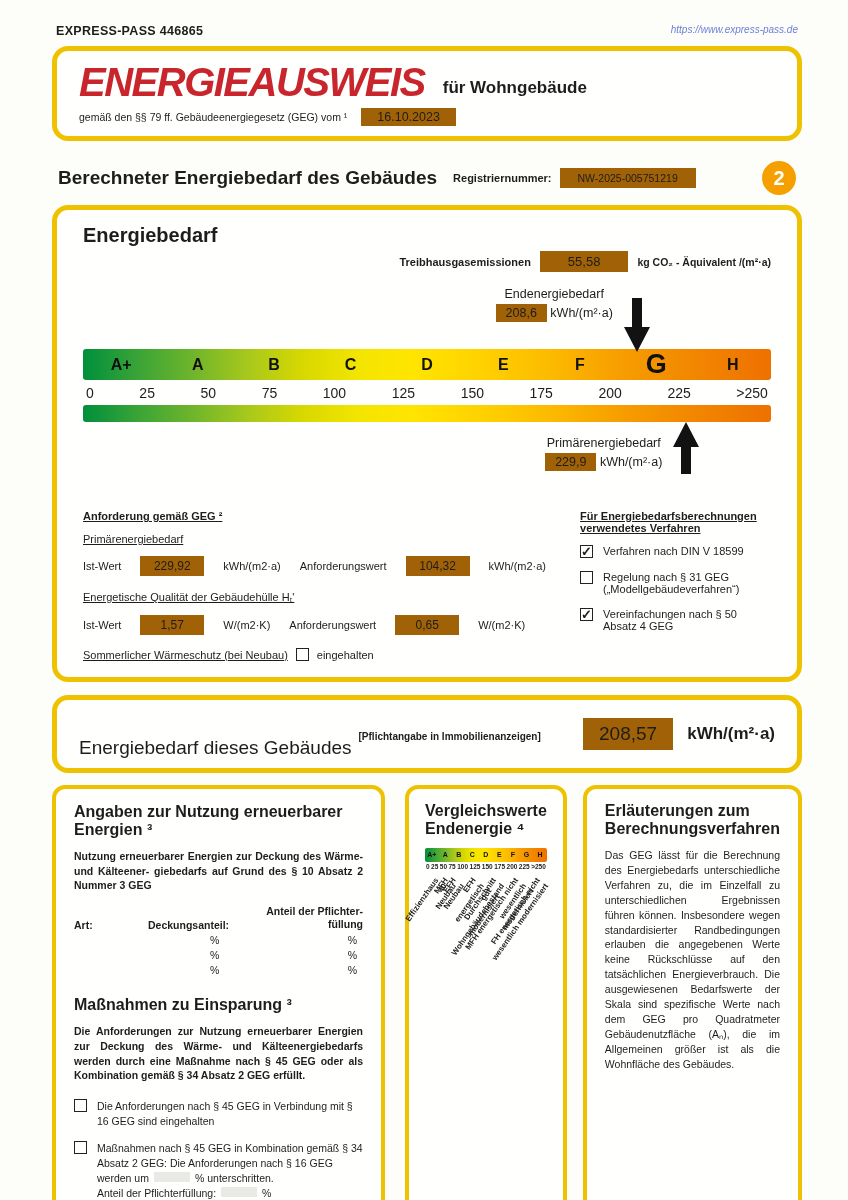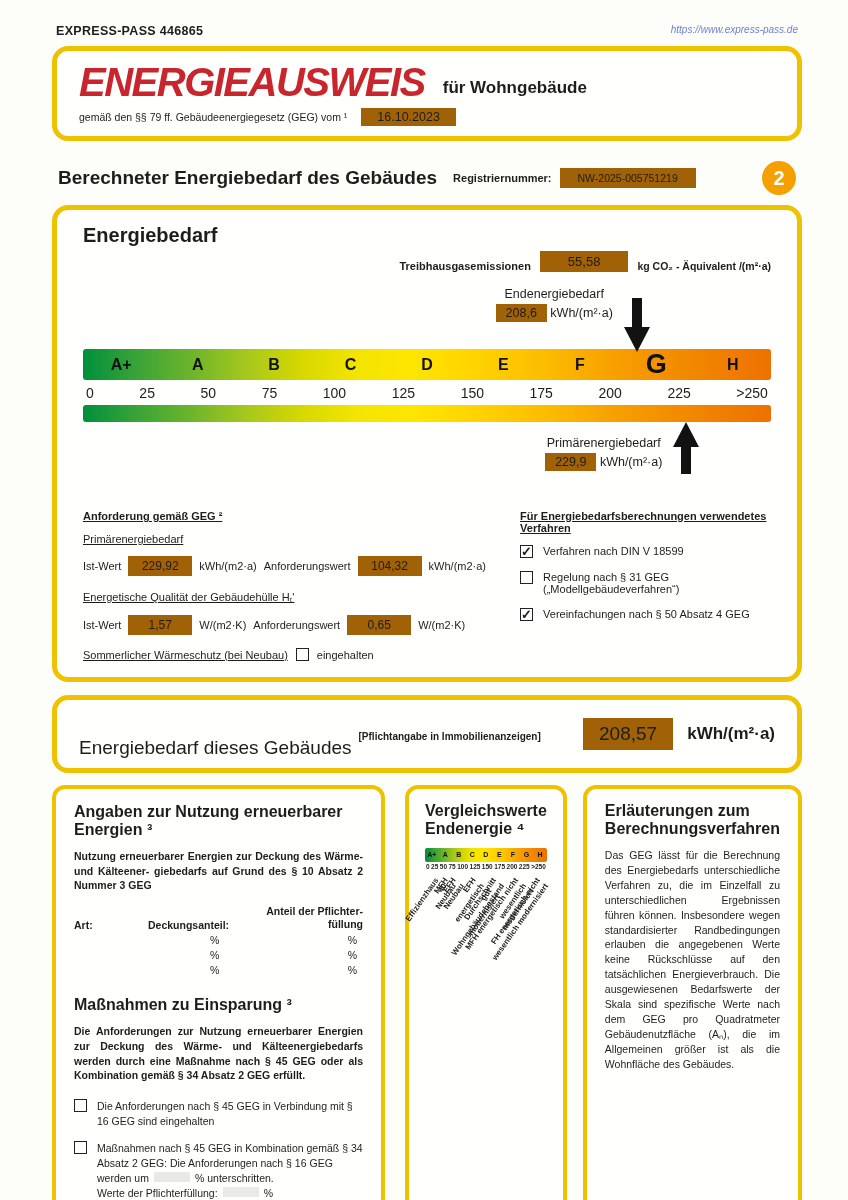--- a/index.html
+++ b/index.html
@@ -31,21 +31,21 @@
   .sec-title { font-size:19px; font-weight:bold; }
   .reg-label { font-size:11px; font-weight:bold; margin-left:16px; }
   .reg-value { font-size:10.5px; padding:4px 18px; margin-left:8px; }
   .page-badge { margin-left:auto; width:34px; height:34px; border-radius:50%; background:#f6a000; color:#fff;
                 font-size:20px; font-weight:bold; display:flex; align-items:center; justify-content:center; }
 
   
   .eb-box { padding:14px 26px 16px; }
   .eb-title { font-size:20px; font-weight:bold; }
   .annot-top { position:relative; height:102px; }
-  .ghg-row { position:absolute; top:4px; right:0; display:flex; align-items:flex-end; gap:9px; }
+  .ghg-row { position:absolute; top:4px; right:0; display:flex; align-items:center; gap:9px; }
   .ghg-label { font-size:11px; font-weight:bold; }
   .ghg-value { font-size:13px; padding:3px 28px; }
   .ghg-unit { font-size:10.5px; font-weight:bold; }
   .ee-annot { position:absolute; top:38px; right:calc(19.5% + 24px); text-align:center; font-size:12.5px; line-height:1.5; }
   .val-pill { padding:2px 10px; }
   .arrow-down { position:absolute; left:80.5%; bottom:-3px; transform:translateX(-50%); line-height:0; }
   .arrow-up { position:absolute; left:87.7%; top:0; transform:translateX(-50%); line-height:0; }
 
   .band { height:31px; border-radius:3px; display:flex; align-items:center;
     background:linear-gradient(90deg,#008f3c 0%,#3aa437 8%,#6fb52b 16%,#a8c81c 24%,#d8d800 32%,#f3e500 40%,#ffe500 48%,#ffd100 58%,#fcba00 68%,#f79e00 78%,#f28800 88%,#ee7100 100%); }
@@ -55,21 +55,21 @@
   .band2 { height:17px; }
 
   .annot-bottom { position:relative; height:86px; }
   .pe-annot { position:absolute; top:12px; right:calc(12.3% + 24px); text-align:center; font-size:12.5px; line-height:1.5; }
 
   .anf-grid { display:flex; gap:34px; margin-top:2px; }
   .anf-left { flex:1.12; font-size:11px; }
   .anf-right { flex:1; font-size:11px; }
   .h-u { font-size:11px; font-weight:bold; text-decoration:underline; margin-bottom:11px; }
   .sub-u { text-decoration:underline; display:inline-block; margin-bottom:7px; }
-  .vrow { display:flex; align-items:center; gap:7px; margin:4px 0 13px; white-space:nowrap; }
+  .vrow { display:flex; align-items:center; gap:19px; margin:4px 0 13px; white-space:nowrap; }
   .vbox { padding:3px 10px; min-width:64px; text-align:center; font-size:12px; }
   .cb { width:13px; height:13px; min-width:13px; border:1.5px solid #222; background:#fff; display:inline-flex;
         align-items:center; justify-content:center; font-size:13px; font-weight:bold; line-height:1; cursor:pointer; }
   .vitem { display:flex; gap:10px; margin-bottom:13px; align-items:flex-start; }
   .sommer-row { display:flex; align-items:center; gap:8px; margin-top:4px; }
 
   
   .pf-box { margin-top:13px; padding:9px 22px; display:flex; align-items:center; }
   .pf-title { font-size:19px; font-weight:normal;margin-top:28px; }
   .pf-note { font-size:10px; font-weight:bold; margin-left:7px; padding-top:5px; }
@@ -282,21 +282,21 @@
       <p class="small-bold" style="margin-bottom:16px">Die Anforderungen zur Nutzung erneuerbarer Energien zur Deckung des Wärme- und Kälteenergiebedarfs werden durch eine Maßnahme nach § 45 GEG oder als Kombination gemäß § 34 Absatz 2 GEG erfüllt.</p>
 
       <div class="vitem small-txt">
         <span class="cb"></span>
         <span>Die Anforderungen nach § 45 GEG in Verbindung mit § 16 GEG sind eingehalten</span>
       </div>
       <div class="vitem small-txt">
         <span class="cb"></span>
         <span>
           <span>Maßnahmen nach § 45 GEG in Kombination gemäß § 34 Absatz 2 GEG: Die Anforderungen nach § 16 GEG werden um</span><span class="blank"></span><span>% unterschritten.</span><br>
-          <span>Werte der Pflichterfüllung:</span><span class="blank"></span><span>%</span>
+          <span>Anteil der Pflichterfüllung:</span><span class="blank"></span><span>%</span>
         </span>
       </div>
     </div>
 
     <div class="col-right">
 
       <div class="ybox-thin vg-box">
         <h3 class="box-h">Vergleichswerte Endenergie ⁴</h3>
         <div class="mini-band">
           <span>A+</span>

